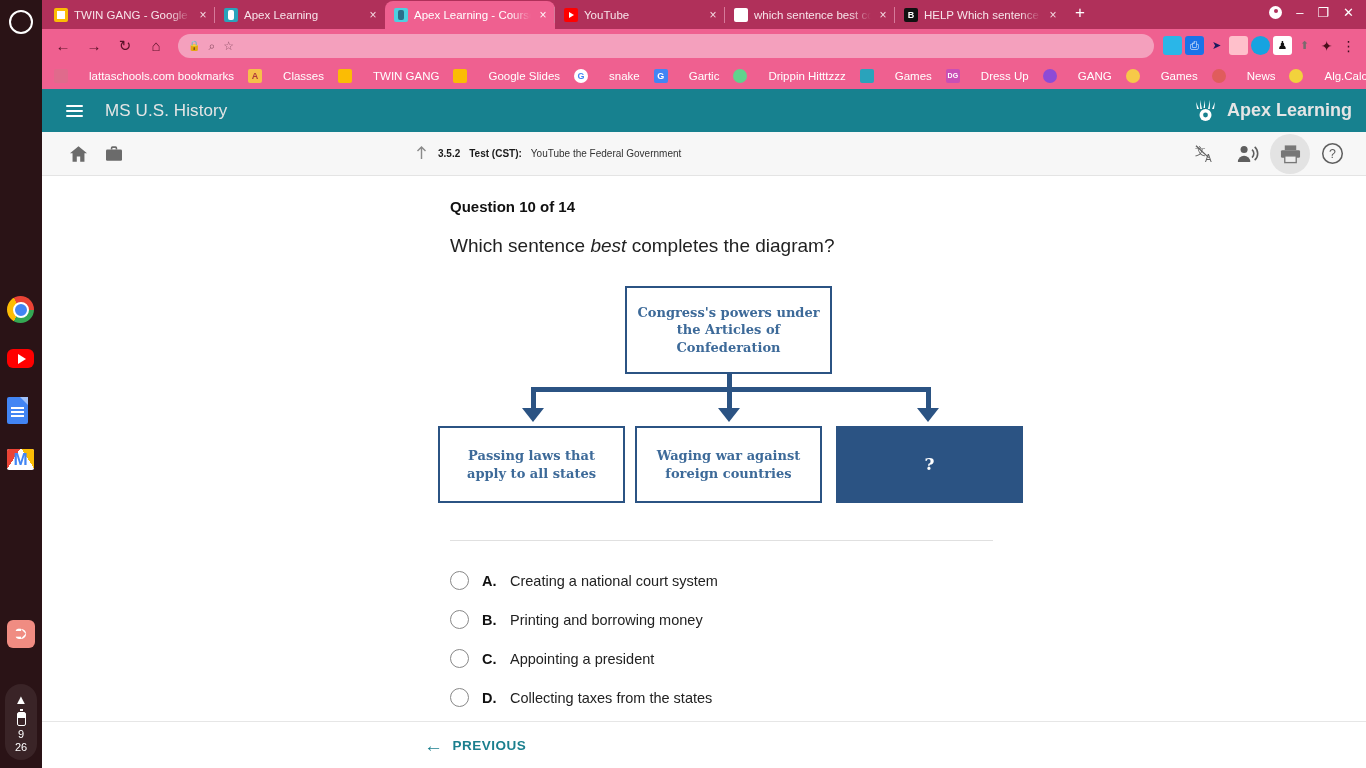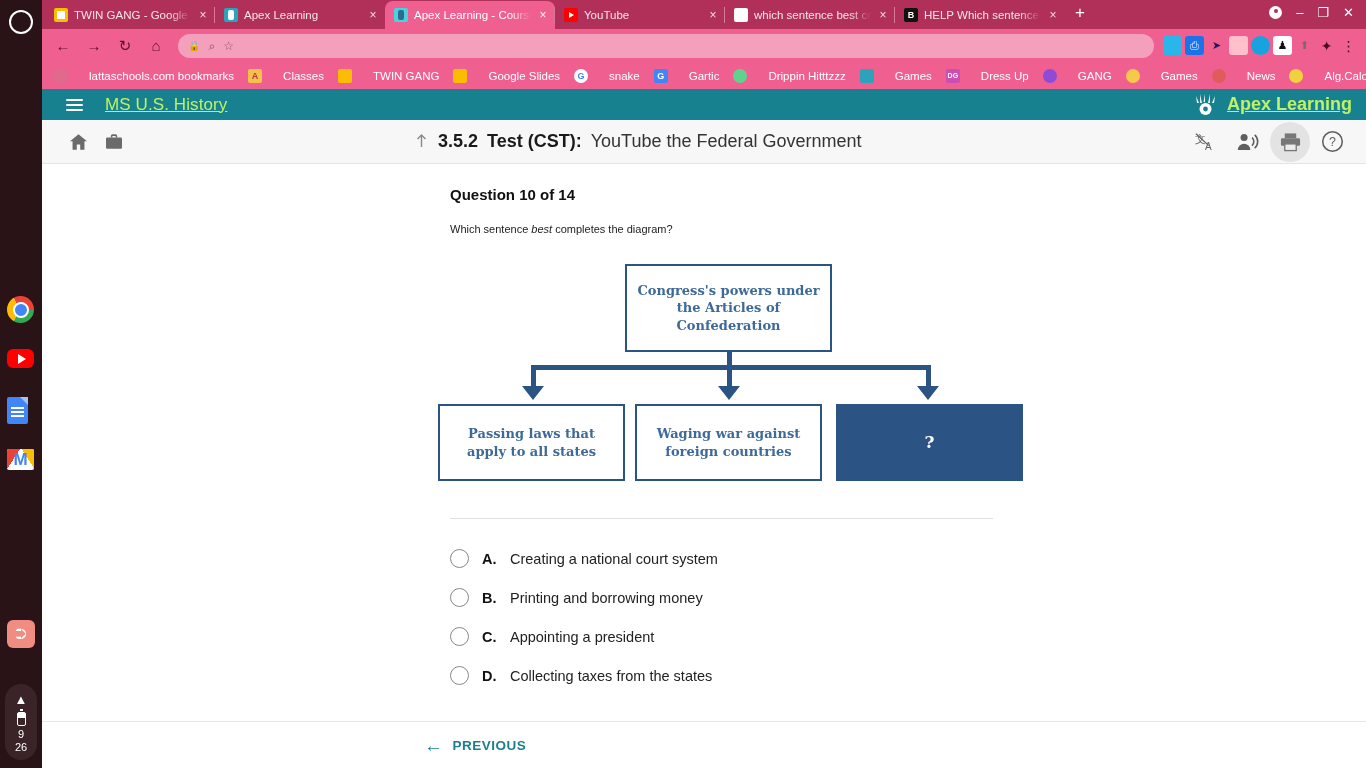--- a/index.html
+++ b/index.html
@@ -157,54 +157,54 @@
   .extrow { display: flex; align-items: center; gap: 3px; }
   .ext { width: 19px; height: 19px; border-radius: 3px; display: flex; align-items: center; justify-content: center; font-size: 11px; color: #fff; }
 
   #bookmarks { height: 27px; background: #ef6090; display: flex; align-items: center; padding: 0 6px; gap: 2px; overflow: hidden; }
   .bm { display: flex; align-items: center; gap: 21px; padding: 2px 6px; border-radius: 3px; color: #fff; font-size: 11.5px; white-space: nowrap; }
   .bm .bi { width: 14px; height: 14px; flex: 0 0 14px; border-radius: 2px; display: flex; align-items: center; justify-content: center; font-size: 9px; font-weight: 700; color: #fff; }
 
   
   #page { position: absolute; left: 0; top: 89px; width: 1324px; height: 679px; background: #fff; overflow: hidden; }
   #apexheader {
-    height: 31px; background: #17818f; display: flex; align-items: center;
-    padding: 0 0 0 24px; color: #bef264; text-decoration: underline;
+    height: 43px; background: #17818f; display: flex; align-items: center;
+    padding: 0 0 0 24px; color: #e5e5e5;
   }
   .hamburger { display: flex; flex-direction: column; gap: 3px; width: 17px; }
   .hamburger i { display: block; height: 2px; background: #fff; border-radius: 1px; }
   .hamburger i:nth-child(1) { width: 17px; }
   .hamburger i:nth-child(2) { width: 17px; }
   .hamburger i:nth-child(3) { width: 17px; }
   #course-title { margin-left: 22px; font-size: 17px; font-weight: 400; letter-spacing: .1px; }
   #apexlogo { margin-left: auto; margin-right: 14px; display: flex; align-items: center; gap: 7px; font-size: 18px; font-weight: 700; }
   .logo-mark { width: 26px; height: 22px; position: relative; }
   .logo-mark svg { display: block; }
 
   #subbar {
     height: 44px; background: #f7f7f7; border-bottom: 1px solid #e4e4e4;
     display: flex; align-items: center; padding: 0 18px; position: relative;
   }
   .sb-icon { width: 36px; height: 36px; display: flex; align-items: center; justify-content: center; color: #6b6b6b; font-size: 17px; }
   #breadcrumb {
     position: absolute; left: 372px; display: flex; align-items: center; gap: 9px;
-    font-size: 18px; color: #333;
+    font-size: 10px; color: #333;
   }
   #breadcrumb .up { color: #777; font-size: 15px; }
   #breadcrumb .num { font-weight: 700; color: #1a1a1a; }
   #breadcrumb .kind { font-weight: 700; color: #1a1a1a; }
   #breadcrumb .name { color: #333; }
   .sub-right { position: absolute; right: 14px; display: flex; align-items: center; gap: 2px; }
   .sr-btn { width: 40px; height: 40px; border-radius: 50%; display: flex; align-items: center; justify-content: center; color: #5f5f5f; font-size: 19px; }
   .sr-btn.pressed { background: #e3e3e3; }
 
   #content { position: relative; height: 560px; background: #fff; overflow: hidden; }
   #qwrap { padding: 22px 0 0 408px; }
   #qnum { font-size: 15px; font-weight: 700; color: #111; }
-  #qtext { margin-top: 20px; font-size: 11px; color: #222; }
+  #qtext { margin-top: 20px; font-size: 19px; color: #222; }
   #qtext em { font-style: italic; }
 
   
   #diagram { position: relative; width: 600px; height: 225px; margin: 25px 0 0 -20px; }
   .dbox {
     position: absolute; border: 2px solid #2b5383; background: #fff;
     display: flex; align-items: center; justify-content: center; text-align: center;
     color: #3d6a99; font-family: "DejaVu Serif", serif; font-weight: 700;
     font-size: 13px; line-height: 1.35; padding: 20px 10px;
   }

